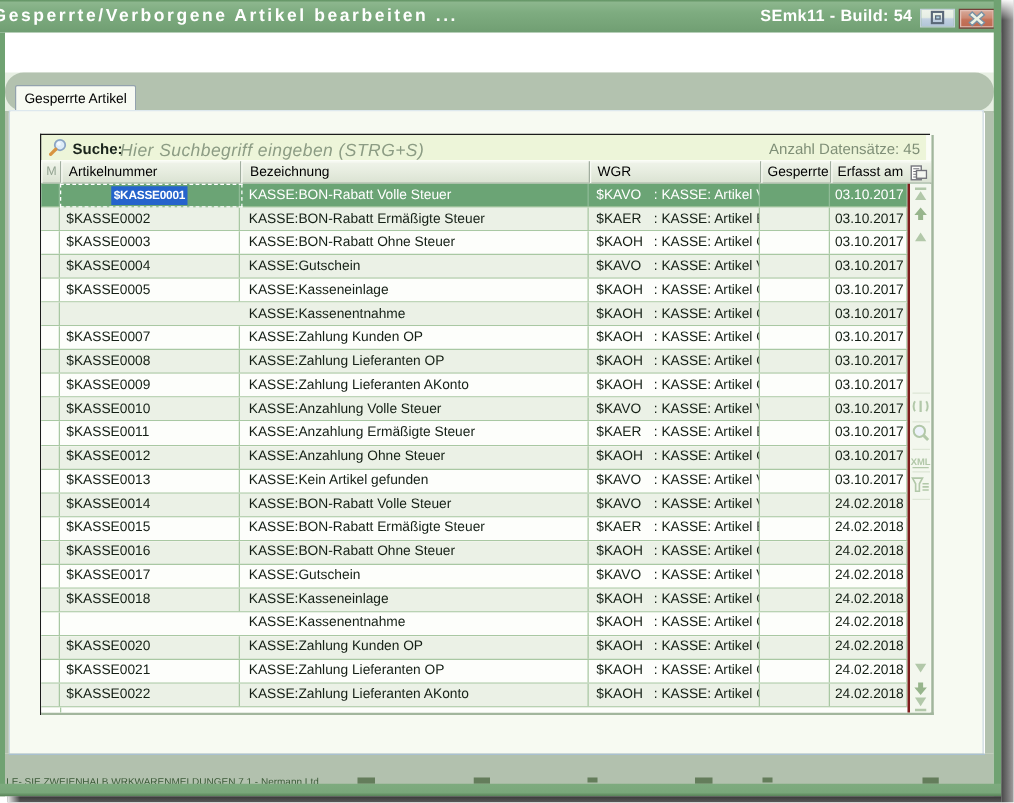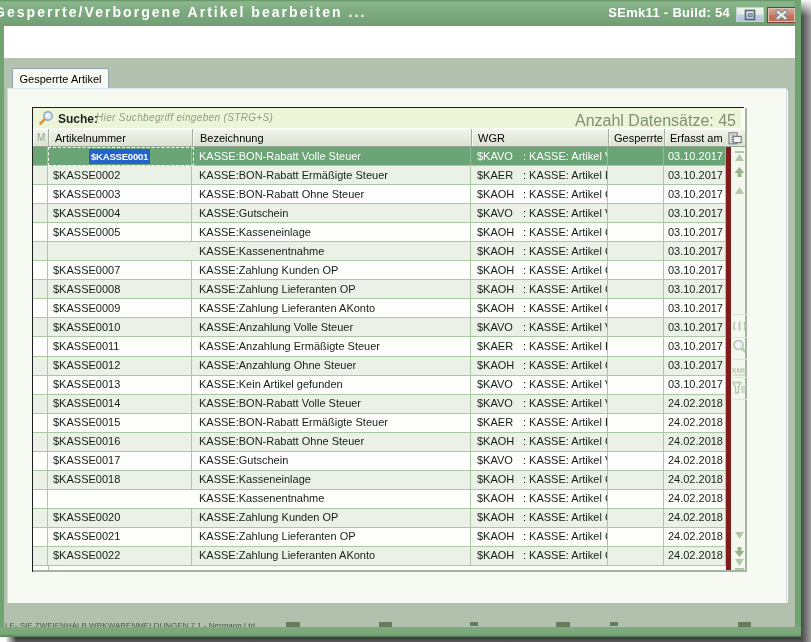--- a/index.html
+++ b/index.html
@@ -23,40 +23,40 @@
 #rborder { left:795px; top:0px; width:6px; height:637px; background:#70a272; }
 #bborder { left:0; top:627px; width:801px; height:10px;
   background:linear-gradient(180deg,#7eab7f 0,#79a77a 7px,#568156 10px); }
 
 
 #menubar { left:3px; top:26px; width:792px; height:32px; background:#e7efe3; border-bottom:1px solid #a3b19e;margin-top:32px; }
 .mitem { position:absolute; top:10px; font-size:11px; color:#000; }
 .msep { position:absolute; top:6px; width:1px; height:18px; background:#a8b4a4; }
 
 
-#tabstrip { left:4px; top:58px; width:791px; height:31px; background:#b3c2af; }
+#tabstrip { left:4px; top:58px; width:791px; height:31px; background:#b3c2af;border-radius:15px; }
 #tab1 { left:8px; top:10px; width:97px; height:22px; white-space:nowrap; background:#f7faf2;
   border:1px solid #93a2ad; border-bottom:none; border-radius:2px 2px 0 0;
   font-size:11px; color:#000; text-align:center; padding-top:4px; }
 #panel { left:7px; top:88px; width:780px; height:516px; background:#f7faf2; border-bottom:1px solid #a9c0d0 !important;
   border:1px solid #ccd9e2; border-top-color:#dde8ee; }
 #grayband { left:4px; top:603px; width:791px; height:25px; background:#b2c1ae; }
 
 
 #grid { left:32px; top:107px; width:716px; height:466px; }
 #gtop { left:0; top:0; width:712px; height:1px; background:#1c1c1c; }
 #gleft { left:0; top:0; width:1px; height:465px; background:#1c1c1c; }
 #gright { left:713px; top:1px; width:2px; height:464px; background:#a2b69d; }
 #gbottom { left:1px; top:463px; width:714px; height:2px; background:#a2b69d; }
 #gfill { left:1px; top:459px; width:693px; height:4px; background:#fdfefb; }
 #gwhite1 { left:709px; top:1px; width:4px; height:20px; background:#fbfdf7; }
 #searchbar { left:1px; top:1px; width:708px; height:20px; background:#edf5d9; }
 #suche { position:absolute; left:25px; top:4px; font-size:12px; font-weight:bold; color:#1a241c; }
-#hint { position:absolute; left:63px; top:4px; font-size:10px; font-style:italic; color:#8c9c84; letter-spacing:0.35px; }
-#anzahl { position:absolute; right:5px; top:4px; font-size:16px; color:#7f8f77; }
+#hint { position:absolute; left:63px; top:4px; font-size:14px; font-style:italic; color:#8c9c84; letter-spacing:0.35px; }
+#anzahl { position:absolute; right:5px; top:4px; font-size:12px; color:#7f8f77; }
 #header { left:1px; top:22px; width:712px; height:18px;
   background:linear-gradient(180deg,#f0f4ea 0,#e6ecdf 50%,#dbe3d3 100%);
   border-bottom:1px solid #96a692; font-size:11px; color:#000; }
 #hwhite { left:1px; top:21px; width:712px; height:1px; background:#fbfdf7; }
 .hcell { position:absolute; top:0; height:17px; border-right:1px solid #a2aea0; box-shadow:inset 1px 1px 0 #f8faf4; }
 .hcell span { position:absolute; top:3px; }
 #rows { left:1px; top:40px; width:711px; height:419px; display:flex; flex-direction:column; background:#fdfefb; }
 .row { flex:1; position:relative; box-shadow:inset 0 -1px 0 #a9c8a3; font-size:11px; color:#141f15; }
 .row.odd  { background:#fdfefb; }
 .row.even { background:#ebf1e6; }
@@ -67,21 +67,21 @@
 .c1 { left:15px; width:144px; border-right:1px solid #a9c8a3; padding:2.5px 0 0 5px; }
 .c2 { left:159px; width:279px; border-right:1px solid #a9c8a3; padding:2.5px 0 0 7px; }
 .c3 { left:438px; width:137px; border-right:1px solid #a9c8a3; }
 .c4 { left:575px; width:56px;  border-right:1px solid #a9c8a3; }
 .c5 { left:631px; width:62px;  border-right:1px solid #a9c8a3; padding:2.5px 2px 0 0; text-align:right; }
 .sel .cm,.sel .c1,.sel .c2,.sel .c3,.sel .c4,.sel .c5 { border-right-color:rgba(255,255,255,0.25); }
 .wcode { position:absolute; left:6px; top:2.5px; }
 .wdesc { position:absolute; left:52px; top:2.5px; }
 #focusrect { left:15px; top:0px; width:146px; height:19px; border:1px dashed #fff; z-index:3; }
 #bluesel { background:#2563cc; color:#fff; padding:2px 2px; margin-left:-1px; font-size:9.5px; font-weight:bold; letter-spacing:-0.2px; }
-#sidebar { left:694px; top:40px; width:18px; height:423px; background:#f3f7ee; border-left:5px solid #7f1d1d; }
+#sidebar { left:694px; top:40px; width:18px; height:423px; background:#f3f7ee; border-left:2px solid #7f1d1d; }
 .sep-s { position:absolute; left:2px; width:14px; height:1px; background:#dde6d5; }
 
 
 #stext { opacity:0.95; left:5px; top:621px; width:256px; height:7px; overflow:hidden; font-size:8px; color:#335430; letter-spacing:0px; }
 .sdash { position:absolute; top:622px; height:4px; background:#4a663f; opacity:0.75; }
 
 
 #shadow-r { left:801px; top:0; width:10px; height:642px;
   background:linear-gradient(180deg, rgba(255,255,255,0.95) 0, rgba(255,255,255,0) 16px),
              linear-gradient(90deg, #484848 0, #6e6e6e 45%, #a0a0a0 100%); }

